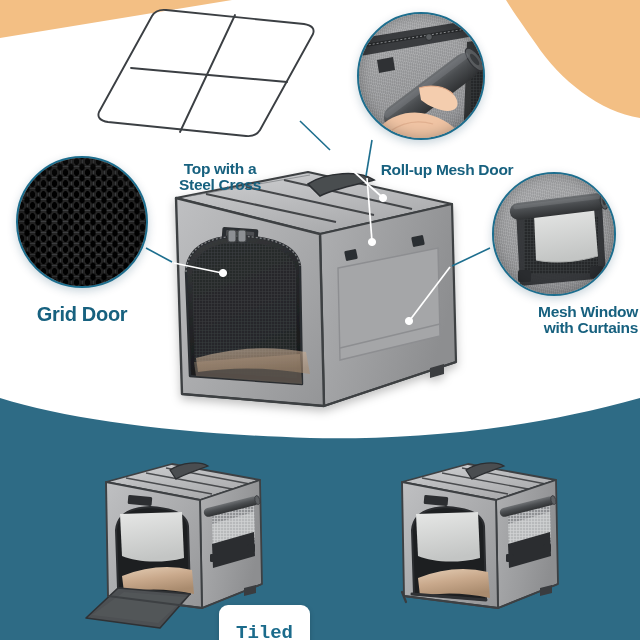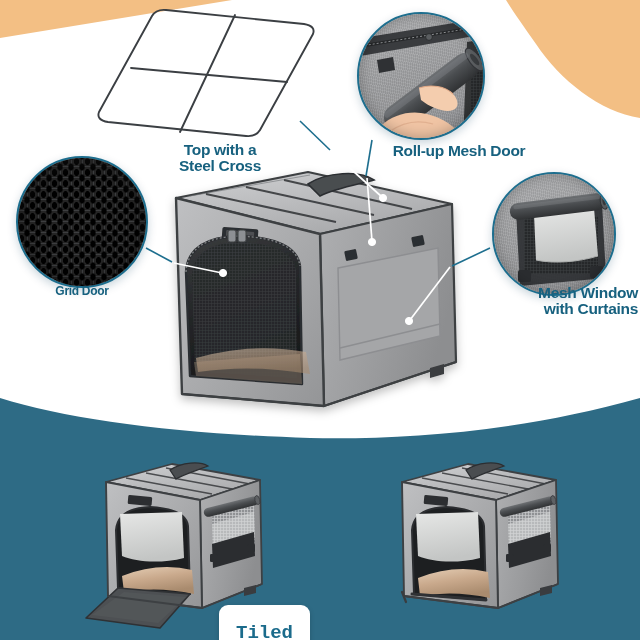--- a/index.html
+++ b/index.html
@@ -18,24 +18,25 @@
   
   .callout-label {
     position:absolute;
     color:#17617f;
     font-weight:bold;
     line-height:1.03;
     letter-spacing:-0.3px;
     white-space:pre-line;
     text-align:center;
     z-index:30;
+    margin-top:19px;
   }
   .lbl-top-cross { left:155px; top:142px; width:130px; font-size:15.5px; text-align:center; }
-  .lbl-rollup    { left:364px; top:143px; width:190px; font-size:15.5px; text-align:center; }
-  .lbl-grid      { left:8px;   top:285px; width:148px; font-size:12px;   text-align:center; }
+  .lbl-rollup    { left:352px; top:143px; width:190px; font-size:15.5px; text-align:center; }
+  .lbl-grid      { left:8px;   top:285px; width:148px; font-size:20px;   text-align:center; }
   .lbl-mesh      { left:486px; top:285px; width:152px; font-size:15.5px; text-align:right; line-height:1.05; }
 
   
   .inset {
     position:absolute;
     border-radius:50%;
     border:2.5px solid #1d6e8e;
     overflow:hidden;
     z-index:25;
     box-shadow:0 3px 10px rgba(0,60,90,.22);

